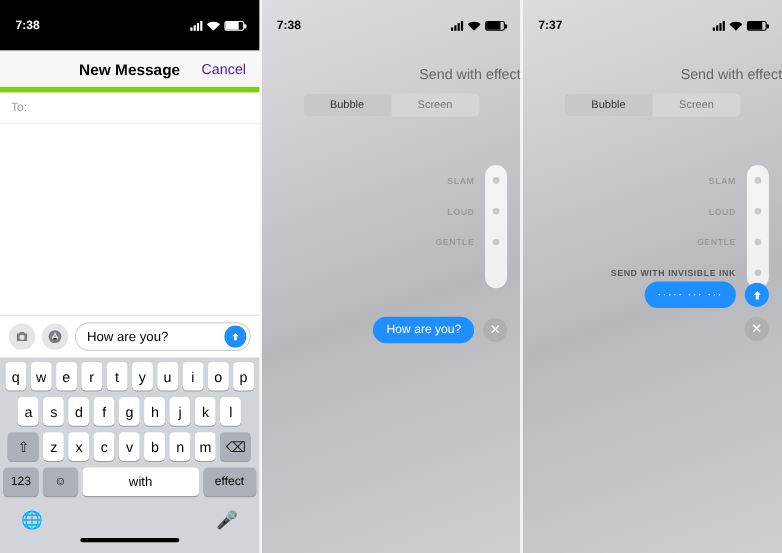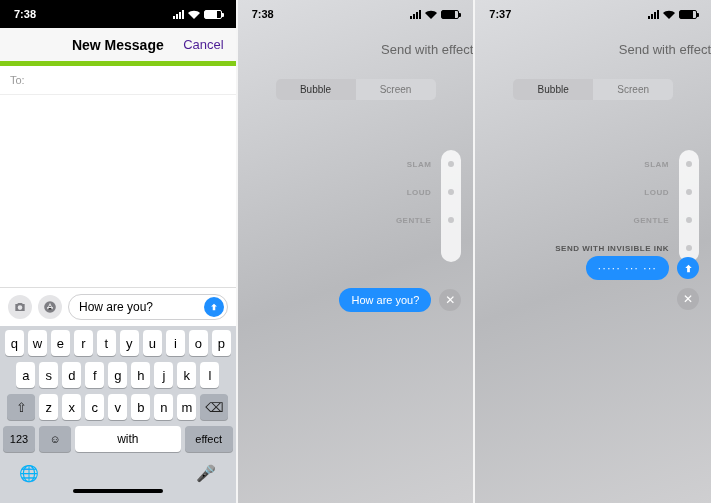--- a/index.html
+++ b/index.html
@@ -1,20 +1,20 @@
 <!DOCTYPE html>
 <html><head>
 <meta charset="utf-8">
 <style>
   * { box-sizing: border-box; margin: 0; padding: 0; font-family: -apple-system, "Helvetica Neue", Arial, sans-serif; }
   body { background: #f5f5f5; display: flex; gap: 2px; justify-content: center; }
   .phone { width: 236px; height: 503px; background: #fff; position: relative; overflow: hidden; display: flex; flex-direction: column; }
 
   
-  .status { height: 28px; display: flex; align-items: center; justify-content: space-between; padding: 0 14px; font-size: 11px; font-weight: 600; }
+  .status { height: 46px; display: flex; align-items: center; justify-content: space-between; padding: 0 14px; font-size: 11px; font-weight: 600; }
   .status.dark { background: #000; color: #fff; }
   .status.light { background: transparent; color: #000; }
   .st-right { display: flex; align-items: center; gap: 4px; }
   .sig { display: inline-flex; align-items: flex-end; gap: 1px; }
   .sig i { width: 2px; background: currentColor; display: inline-block; }
   .sig i:nth-child(1){height:3px}.sig i:nth-child(2){height:5px}.sig i:nth-child(3){height:7px}.sig i:nth-child(4){height:9px}
   .wifi-icn { width: 12px; height: 9px; }
   .batt { width: 18px; height: 9px; border: 1px solid currentColor; border-radius: 2px; position: relative; }
   .batt:after { content:""; position:absolute; right:-3px; top:2px; width:2px; height:4px; background:currentColor; border-radius:0 1px 1px 0;}
   .batt i { display:block; background: currentColor; height: 100%; width: 80%; }
@@ -41,21 +41,21 @@
   .key.fn{background:#acb1b9;font-size:11px;width:32px;}
   .key.ret{background:#acb1b9;font-size:11px;width:48px;}
   .krow.r2{padding:0 10px;}
   .kbottom{display:flex;gap:4px;}
   .kfooter{display:flex;justify-content:space-between;align-items:center;padding:6px 16px 0;color:#5a5d62;}
   .home-ind{width:90px;height:4px;background:#000;border-radius:3px;margin:6px auto 4px;}
 
   
   .fx-bg { flex:1; background: linear-gradient(160deg,#dcdde0,#b8b9bc 55%,#cfcfd1); position:relative;}
   .fx-title { text-align:right; padding:14px 0 10px; font-size:13px; color:#666; }
-  .seg { display:flex; width:160px; margin:12px auto; border-radius:5px; overflow:hidden; background:#d4d5d8;}
+  .seg { display:flex; width:160px; margin:0 auto; border-radius:5px; overflow:hidden; background:#d4d5d8;}
   .seg div{flex:1;text-align:center;font-size:10px;padding:5px 0;color:#777;}
   .seg .active{background:#c8c8cb;color:#333;}
 
   .fx-list { position:absolute; right:12px; top:150px; width:170px;}
   .fx-item { display:flex; align-items:center; justify-content:flex-end; gap:10px; height:28px;}
   .fx-label{font-size:8px; letter-spacing:0.5px; color:#9a9a9c; text-align:right; font-weight:600;}
   .fx-label.active{color:#555;}
   .fx-rail{position:absolute; right:0; top:0; width:20px; height:112px; background:rgba(255,255,255,0.8); border-radius:10px;}
   .fx-dot{width:6px;height:6px;border-radius:3px;background:#c9c9cb;}
   .fx-dot-wrap{width:20px;display:flex;justify-content:center;z-index:2;}

